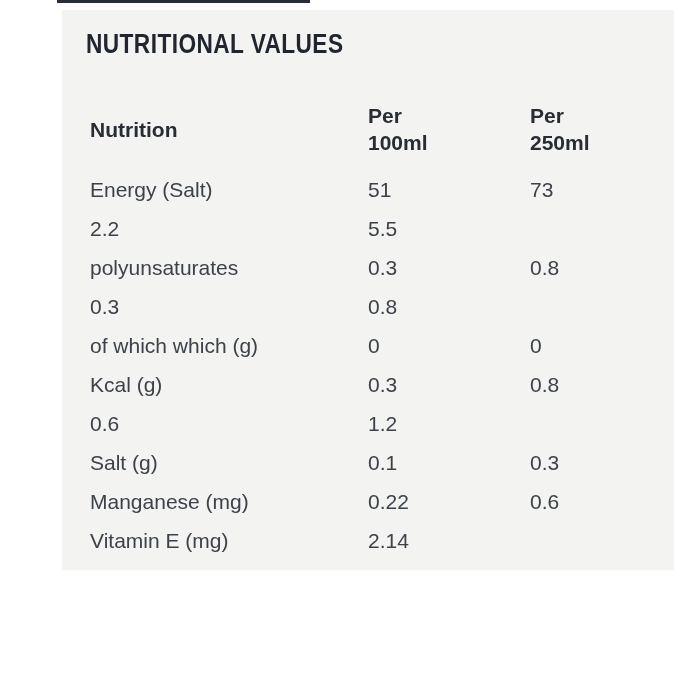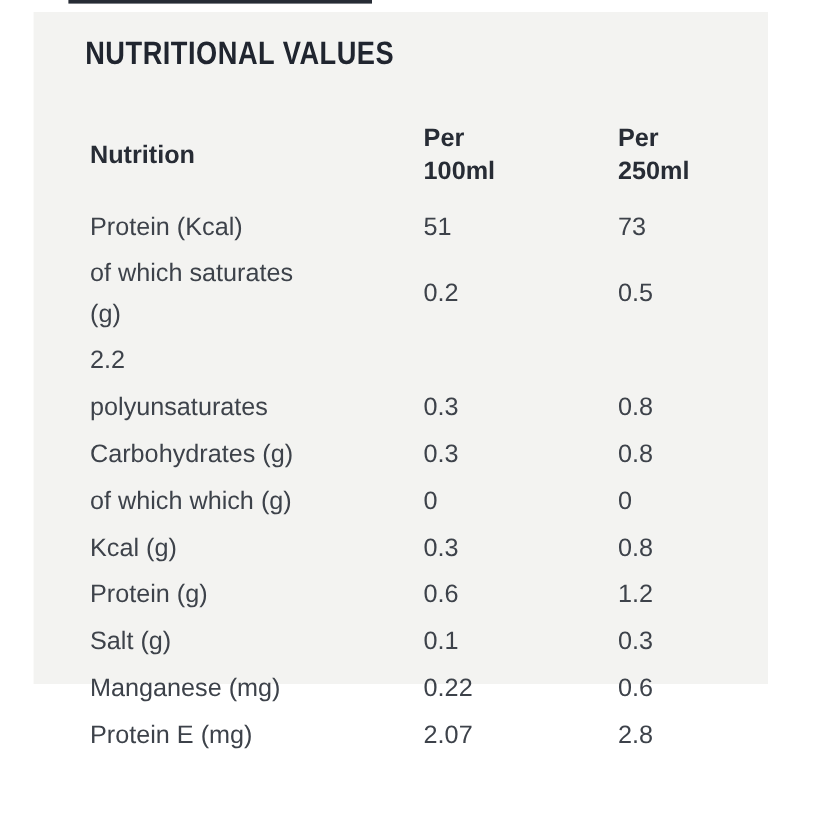--- a/index.html
+++ b/index.html
@@ -3,22 +3,22 @@
 <meta charset="utf-8">
 <style>
   * { margin:0; padding:0; box-sizing:border-box; }
   html,body { width:700px; height:700px; background:#ffffff; overflow:hidden;
               font-family:"Liberation Sans", sans-serif; }
   .page { position:relative; width:700px; height:700px; background:#ffffff; }
 
   .top-line { position:absolute; left:57px; top:0; width:253px; height:3px;
               background:#272c35; }
 
-  .panel { position:absolute; left:28px; top:10px; width:612px; height:560px;
-           background:#f3f3f1; padding:19px 20px 0 43px; }
+  .panel { position:absolute; left:62px; top:10px; width:612px; height:560px;
+           background:#f3f3f1; padding:19px 20px 0 24px; }
 
   .section-title { font-size:27px; font-weight:bold; color:#20252f;
                    letter-spacing:0.5px; white-space:nowrap;
                    transform:scaleX(0.84); transform-origin:0 50%; }
 
   .nutrition-table { margin-top:40px; margin-left:4px; color:#3d424a; font-size:21px; }
 
   .t-row { display:grid; grid-template-columns:278px 162px 1fr;
            align-items:center; min-height:39px; padding:2px 0; line-height:34px; }
 
@@ -49,61 +49,49 @@
             <div>100ml</div>
           </div>
           <div class="t-cell">
             <div>Per</div>
             <div>250ml</div>
           </div>
         </div>
       <div>
           <div class="t-row">
             <div class="t-cell">
-              <div>Protein (Kcal)</div>
+              <div>Energy (Salt)</div>
             </div>
             <div class="t-cell">
               <div>51</div>
             </div>
             <div class="t-cell">
               <div>73</div>
             </div>
           </div>
           <div class="t-row">
             <div class="t-cell">
-              <div>of which saturates</div>
-              <div>(g)</div>
+              <div>2.2</div>
             </div>
             <div class="t-cell">
-              <div>0.2</div>
-            </div>
-            <div class="t-cell">
-              <div>0.5</div>
-            </div>
-          </div>
-          <div class="t-row">
-            <div class="t-cell">
-              <div>2.2</div>
+              <div>5.5</div>
             </div>
           </div>
           <div class="t-row">
             <div class="t-cell">
               <div>polyunsaturates</div>
             </div>
             <div class="t-cell">
               <div>0.3</div>
             </div>
             <div class="t-cell">
               <div>0.8</div>
             </div>
           </div>
           <div class="t-row">
-            <div class="t-cell">
-              <div>Carbohydrates (g)</div>
-            </div>
             <div class="t-cell">
               <div>0.3</div>
             </div>
             <div class="t-cell">
               <div>0.8</div>
             </div>
           </div>
           <div class="t-row">
             <div class="t-cell">
               <div>of which which (g)</div>
@@ -121,23 +109,20 @@
             </div>
             <div class="t-cell">
               <div>0.3</div>
             </div>
             <div class="t-cell">
               <div>0.8</div>
             </div>
           </div>
           <div class="t-row">
             <div class="t-cell">
-              <div>Protein (g)</div>
-            </div>
-            <div class="t-cell">
               <div>0.6</div>
             </div>
             <div class="t-cell">
               <div>1.2</div>
             </div>
           </div>
           <div class="t-row">
             <div class="t-cell">
               <div>Salt (g)</div>
             </div>
@@ -154,26 +139,23 @@
             </div>
             <div class="t-cell">
               <div>0.22</div>
             </div>
             <div class="t-cell">
               <div>0.6</div>
             </div>
           </div>
           <div class="t-row">
             <div class="t-cell">
-              <div>Protein E (mg)</div>
+              <div>Vitamin E (mg)</div>
             </div>
             <div class="t-cell">
-              <div>2.07</div>
-            </div>
-            <div class="t-cell">
-              <div>2.8</div>
+              <div>2.14</div>
             </div>
           </div>
         </div>
     </div>
 
   </div>
 </div>
 
 </body></html>

